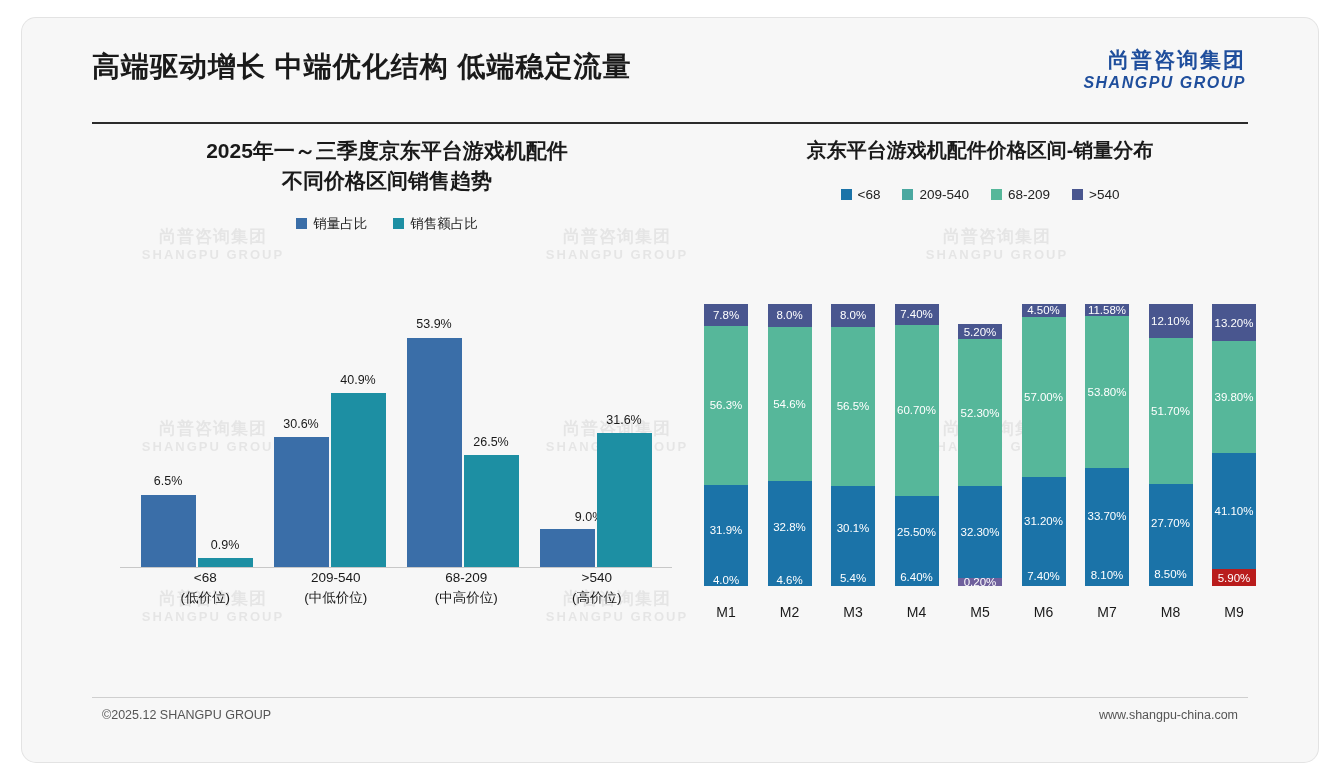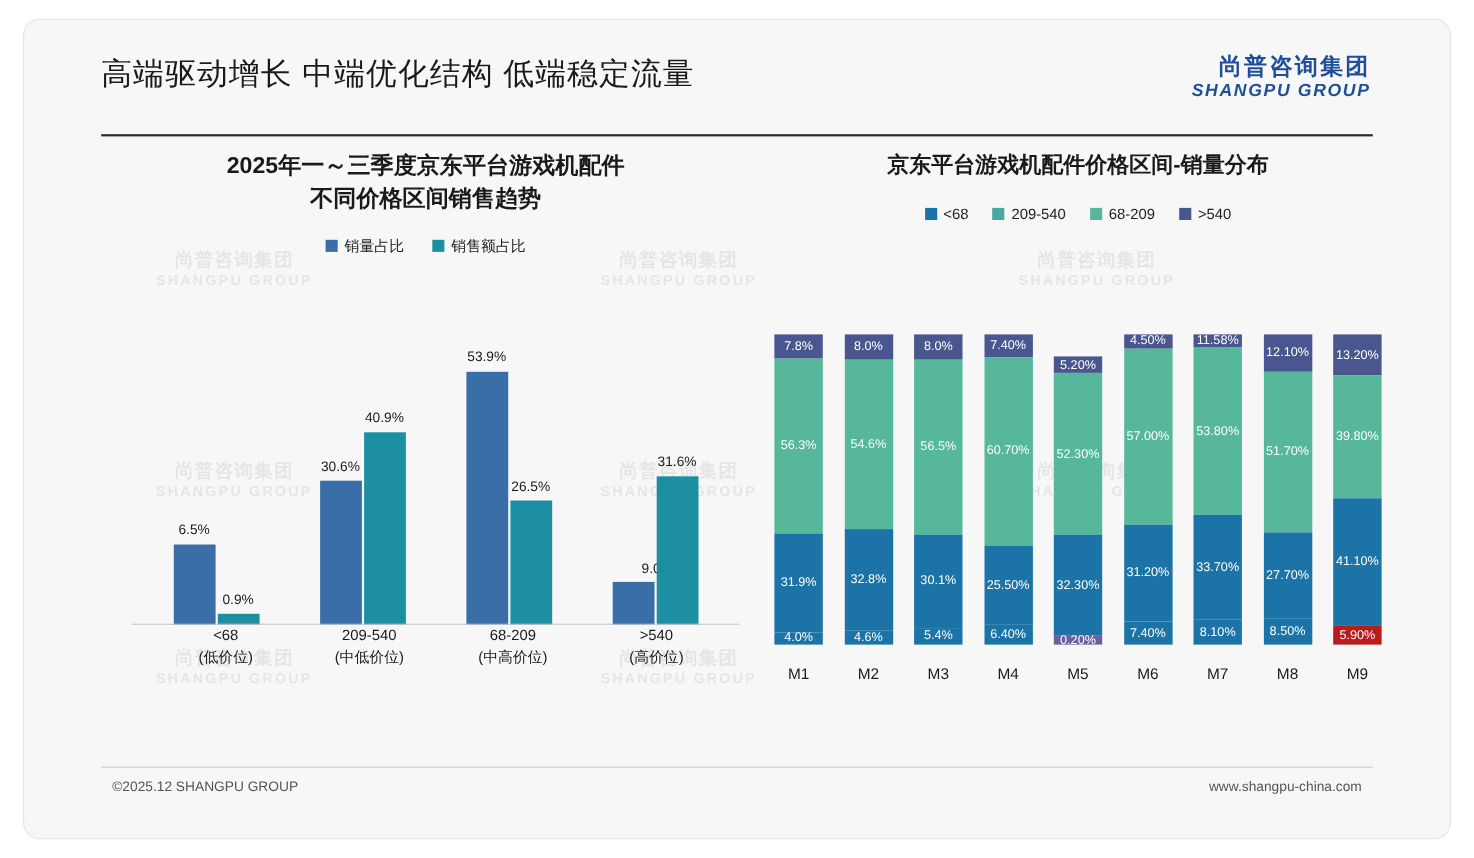--- a/index.html
+++ b/index.html
@@ -15,21 +15,21 @@
     border-radius:14px;
     box-shadow:0 0 0 1px #e3e3e3;
     overflow:hidden;
   }
   
   .header{
     position:absolute;left:0;top:0;width:100%;height:100px;
   }
   .header-title{
     position:absolute;left:70px;top:30px;
-    font-size:28px;font-weight:normal;color:#1a1a1a;letter-spacing:1px;
+    font-size:28px;font-weight:bold;color:#1a1a1a;letter-spacing:1px;
   }
   .brand{
     position:absolute;right:72px;top:28px;text-align:right;
   }
   .brand-cn{
     font-size:21px;font-weight:bold;color:#1f4e9c;letter-spacing:2px;
   }
   .brand-en{
     font-size:16px;font-weight:bold;font-style:italic;color:#1f4e9c;letter-spacing:1.5px;
   }
@@ -72,21 +72,21 @@
     position:absolute;left:10px;right:10px;top:156px;bottom:78px;
   }
   .gbar-groups{
     position:absolute;left:28px;right:10px;top:0;bottom:0;
     display:flex;justify-content:space-around;align-items:flex-end;
   }
   .gbar-group{
     display:flex;align-items:flex-end;gap:2px;height:100%;
   }
   .gbar-col{
-    position:relative;width:38px;display:flex;flex-direction:column;justify-content:flex-end;height:100%;
+    position:relative;width:55px;display:flex;flex-direction:column;justify-content:flex-end;height:100%;
   }
   .gbar-rect{width:100%;}
   .gbar-label{
     position:absolute;left:50%;transform:translateX(-50%);
     font-size:12.5px;color:#1a1a1a;white-space:nowrap;
   }
   .axis-line{
     position:absolute;left:18px;right:0;bottom:0;height:1px;background:#c8c8c8;
   }
   .gbar-xlabels{

